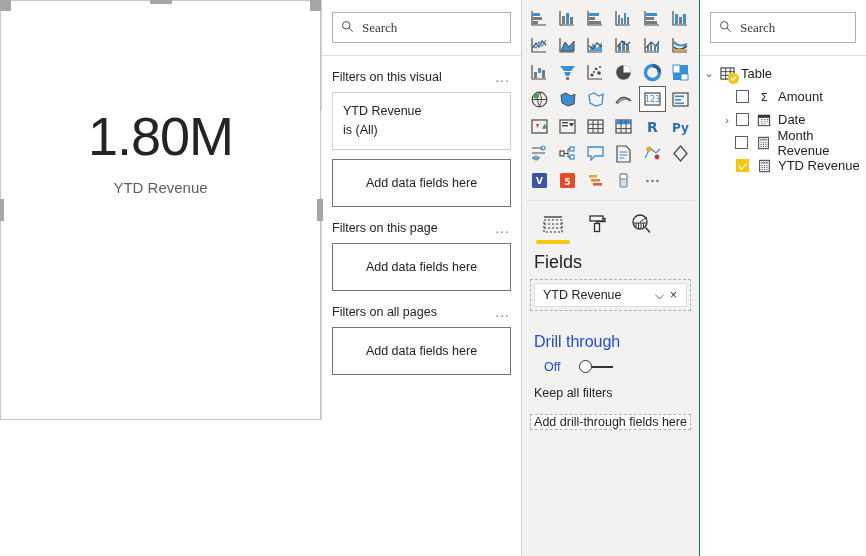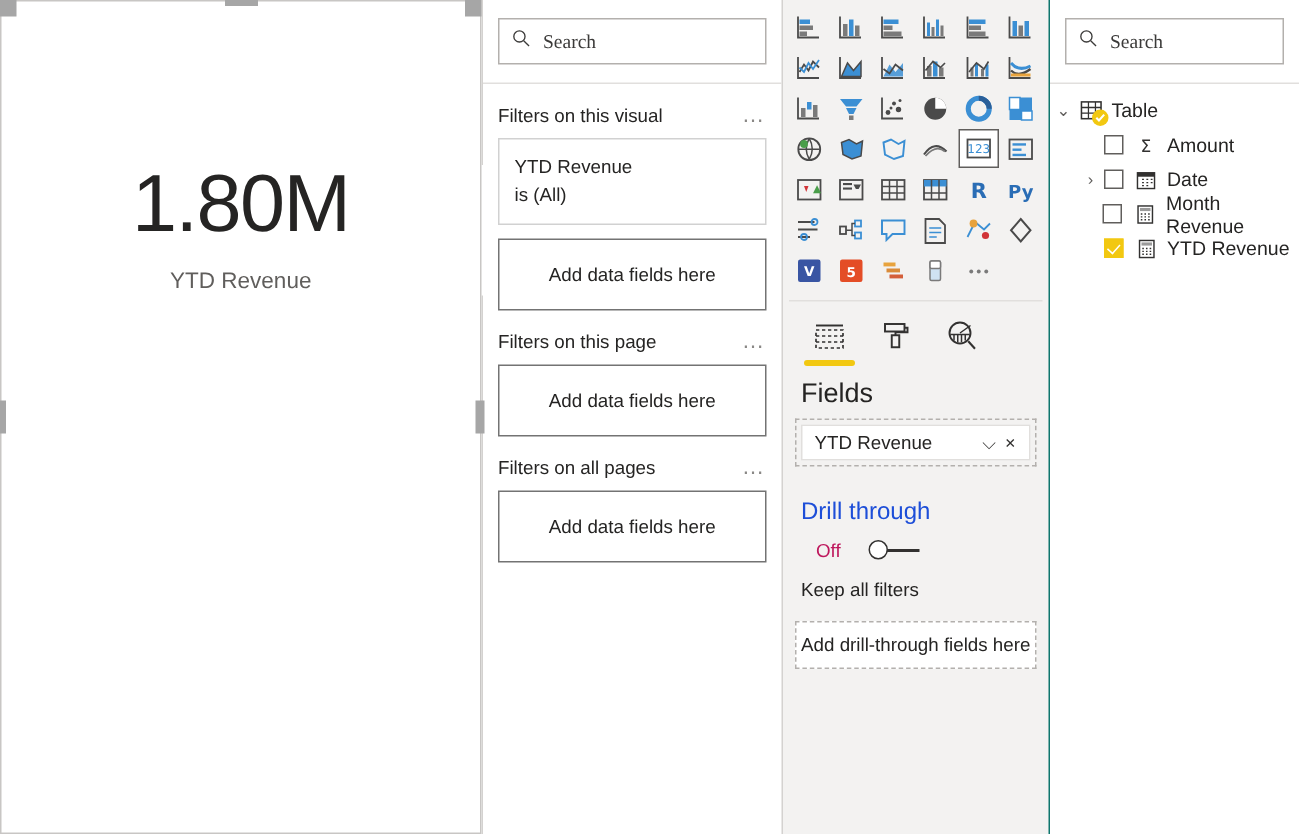--- a/index.html
+++ b/index.html
@@ -8,21 +8,21 @@
     font-family: "Liberation Sans", sans-serif;
     background: #ffffff;
     color: #252423;
     overflow: hidden;
   }
   .app { position: relative; width: 866px; height: 556px; display: flex; }
 
   
   .canvas {
     position: relative;
-    width: 322px; height: 556px;
+    width: 322px; height: 420px;
     background: #ffffff;
     border-right: 1px solid #d4d2d0;
     flex: none;
   }
   .card-visual { position: absolute; background: #ffffff; }
   .card-value {
     font-size: 54px;
     font-weight: 400;
     color: #252423;
     text-align: center;
@@ -138,30 +138,30 @@
   }
   .chip {
     background: #ffffff; border: 1px solid #e1dfdd;
     height: 24px; display: flex; align-items: center;
     padding: 0 6px 0 8px; font-size: 12.5px; color: #252423;
   }
   .chip-label { flex: 1; }
   .chip-btn { color: #323130; font-size: 12px; padding: 0 3px; cursor: pointer; }
   .drill-title { font-size: 16px; color: #1d4ed8; padding: 22px 0 0 12px; font-weight: 400; }
   .drill-sub { font-size: 12.5px; color: #252423; padding: 12px 0 0 12px; }
-  .toggle-row { display: flex; align-items: center; gap: 19px; padding: 9px 0 0 22px; font-size: 12.5px; color: #be185d; }
+  .toggle-row { display: flex; align-items: center; gap: 19px; padding: 9px 0 0 22px; font-size: 12.5px; color: #1d4ed8; }
   .tgl { width: 34px; height: 14px; position: relative; cursor: pointer; }
   .tgl .track { position: absolute; left: 8px; right: 0; top: 6px; height: 2px; background: #323130; }
   .tgl .knob { position: absolute; top: 0; width: 13px; height: 13px; border-radius: 50%; }
   .tgl.off .knob { left: 0; border: 1.6px solid #323130; background: #fff; }
   .tgl.on .track { left: 0; right: 13px; }
   .tgl.on .knob { right: 0; background: #605e5c; }
   .drill-drop {
     margin: 14px 8px 0 8px; border: 1px dashed #b3b0ad;
-    height: 32px; display: flex; align-items: center; justify-content: center;
+    height: 16px; display: flex; align-items: center; justify-content: center;
     font-size: 12.5px; color: #252423; background: #fff;
   }
 
   
   .fields-pane { flex: 1; height: 556px; background: #ffffff; }
   .field-list { padding: 6px 0 0 0; font-size: 13px; color: #252423; }
   .field-row { display: flex; align-items: center; height: 23px; cursor: pointer; }
   .field-row .chev { width: 18px; text-align: center; color: #605e5c; font-size: 11px; }
   .field-row .cb {
     width: 13px; height: 13px; border: 1px solid #605e5c; background: #fff;

